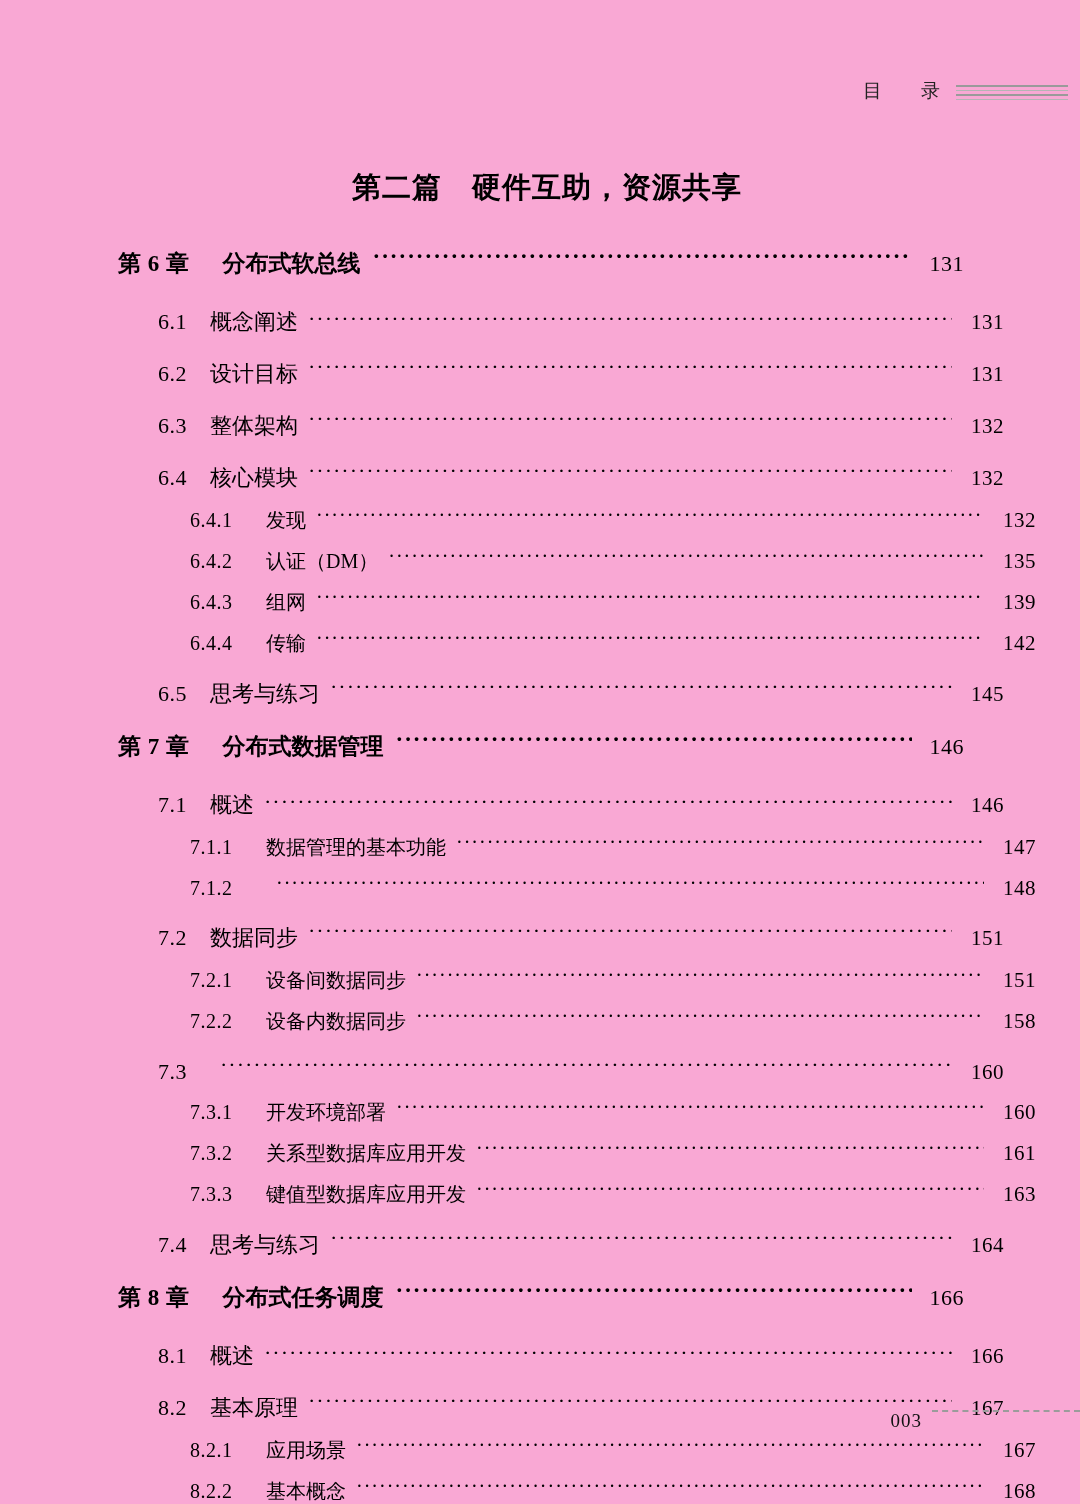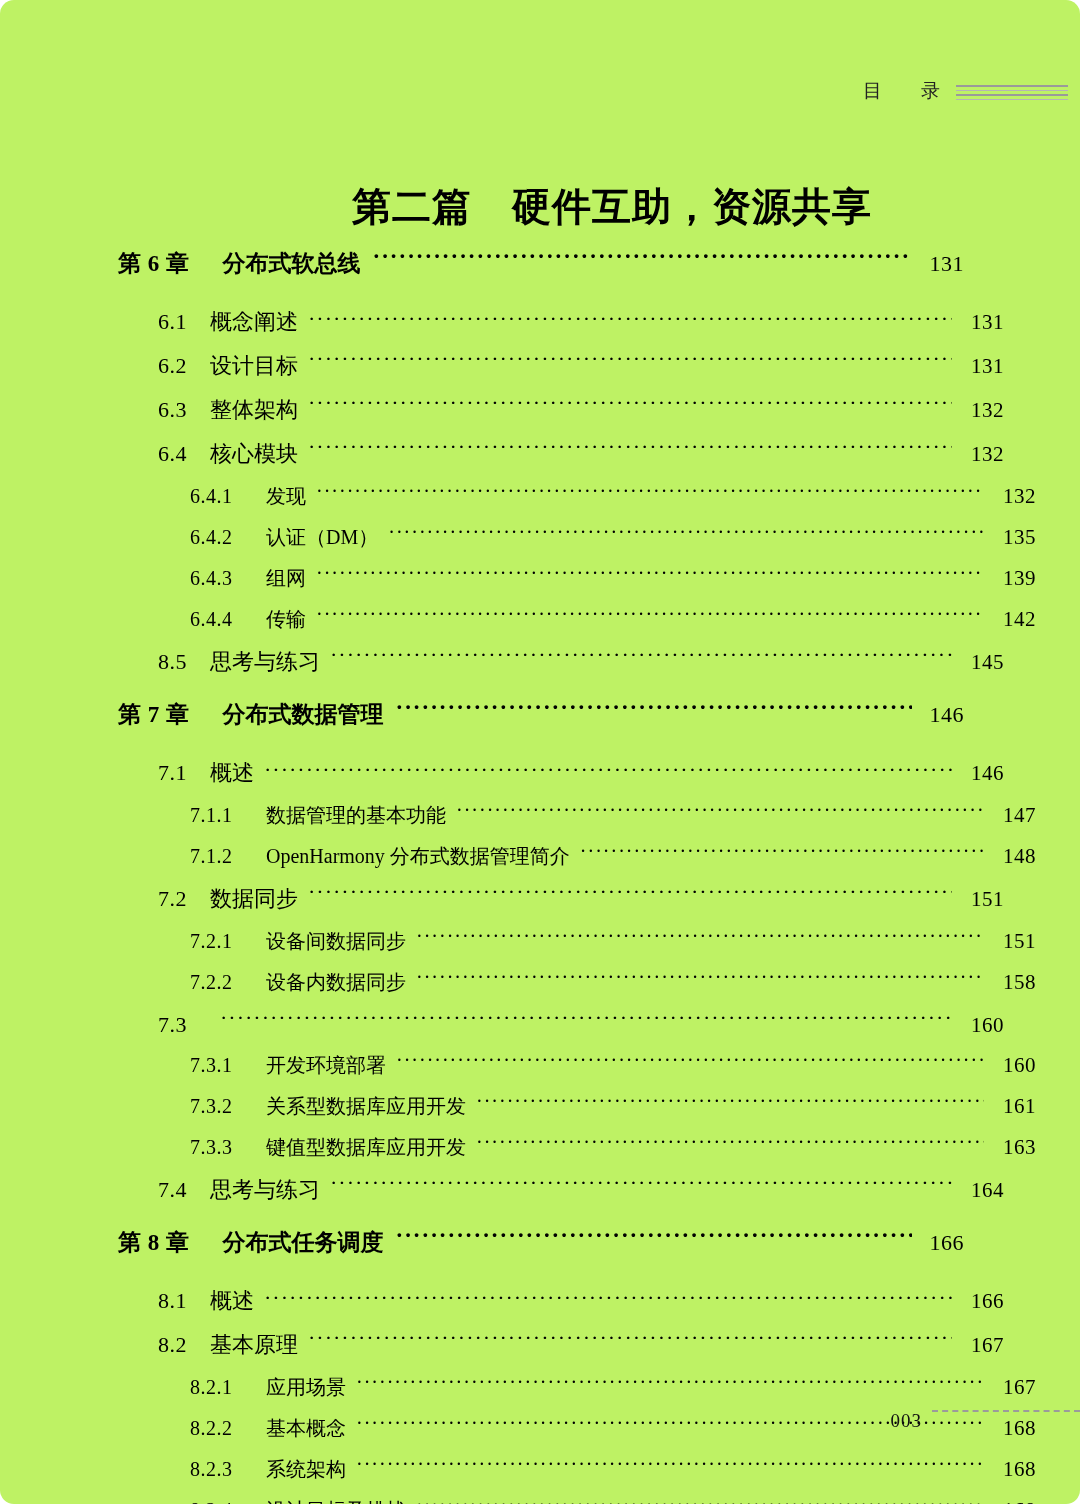--- a/index.html
+++ b/index.html
@@ -4,26 +4,25 @@
 <style>
   html, body {
     margin: 0;
     padding: 0;
     background: #ffffff;
   }
   .page {
     position: relative;
     width: 1080px;
     height: 1504px;
-    background: #bef264;
+    background: #f9a8d4;
     font-family: "Liberation Serif", "DejaVu Serif", serif;
     color: #000000;
     overflow: hidden;
     box-sizing: border-box;
-    border-radius: 14px;
   }
 
   
   .running-head {
     position: absolute;
     top: 78px;
     right: 12px;
     display: flex;
     align-items: center;
     gap: 0;
@@ -45,23 +44,23 @@
   .head-rules i {
     display: block;
     height: 2px;
     background: #9a9a9a;
   }
   .head-rules i.thin { height: 1px; background: #b5b5b5; }
 
   
   .part-title {
     position: absolute;
-    top: 180px;
+    top: 168px;
     left: 352px;
-    font-size: 39px;
+    font-size: 29px;
     font-weight: bold;
     letter-spacing: 1px;
     white-space: nowrap;
     font-family: "Liberation Serif", "DejaVu Serif", serif;
   }
 
   
   .toc {
     position: absolute;
     top: 248px;
@@ -127,21 +126,21 @@
   }
   .lvl1:first-child { margin-top: 0; }
   .lvl1 .toc-num { margin-right: 33px; }
   .lvl1 .toc-leader { margin-left: 12px; }
   .lvl1 .toc-page { font-weight: normal; font-size: 22px; }
 
   
   .lvl2 {
     font-size: 22px;
     margin-left: 40px;
-    margin-top: 14px;
+    margin-top: 22px;
   }
   .lvl2 .toc-num { width: 52px; }
   .lvl2 .toc-page { font-size: 21px; }
 
   
   .lvl3 {
     font-size: 20px;
     margin-left: 72px;
     margin-top: 14px;
   }
@@ -255,21 +254,21 @@
       <div class="toc-row lvl3">
         <span class="toc-label">
           <span class="toc-num">6.4.4</span>
           <span class="toc-text">传输</span>
         </span>
         <span class="toc-leader"></span>
         <span class="toc-page">142</span>
       </div>
       <div class="toc-row lvl2">
         <span class="toc-label">
-          <span class="toc-num">8.5</span>
+          <span class="toc-num">6.5</span>
           <span class="toc-text">思考与练习</span>
         </span>
         <span class="toc-leader"></span>
         <span class="toc-page">145</span>
       </div>
       <div class="toc-row lvl1">
         <span class="toc-label">
           <span class="toc-num">第 7 章</span>
           <span class="toc-text">分布式数据管理</span>
         </span>
@@ -288,21 +287,20 @@
         <span class="toc-label">
           <span class="toc-num">7.1.1</span>
           <span class="toc-text">数据管理的基本功能</span>
         </span>
         <span class="toc-leader"></span>
         <span class="toc-page">147</span>
       </div>
       <div class="toc-row lvl3">
         <span class="toc-label">
           <span class="toc-num">7.1.2</span>
-          <span class="toc-text">OpenHarmony 分布式数据管理简介</span>
         </span>
         <span class="toc-leader"></span>
         <span class="toc-page">148</span>
       </div>
       <div class="toc-row lvl2">
         <span class="toc-label">
           <span class="toc-num">7.2</span>
           <span class="toc-text">数据同步</span>
         </span>
         <span class="toc-leader"></span>

